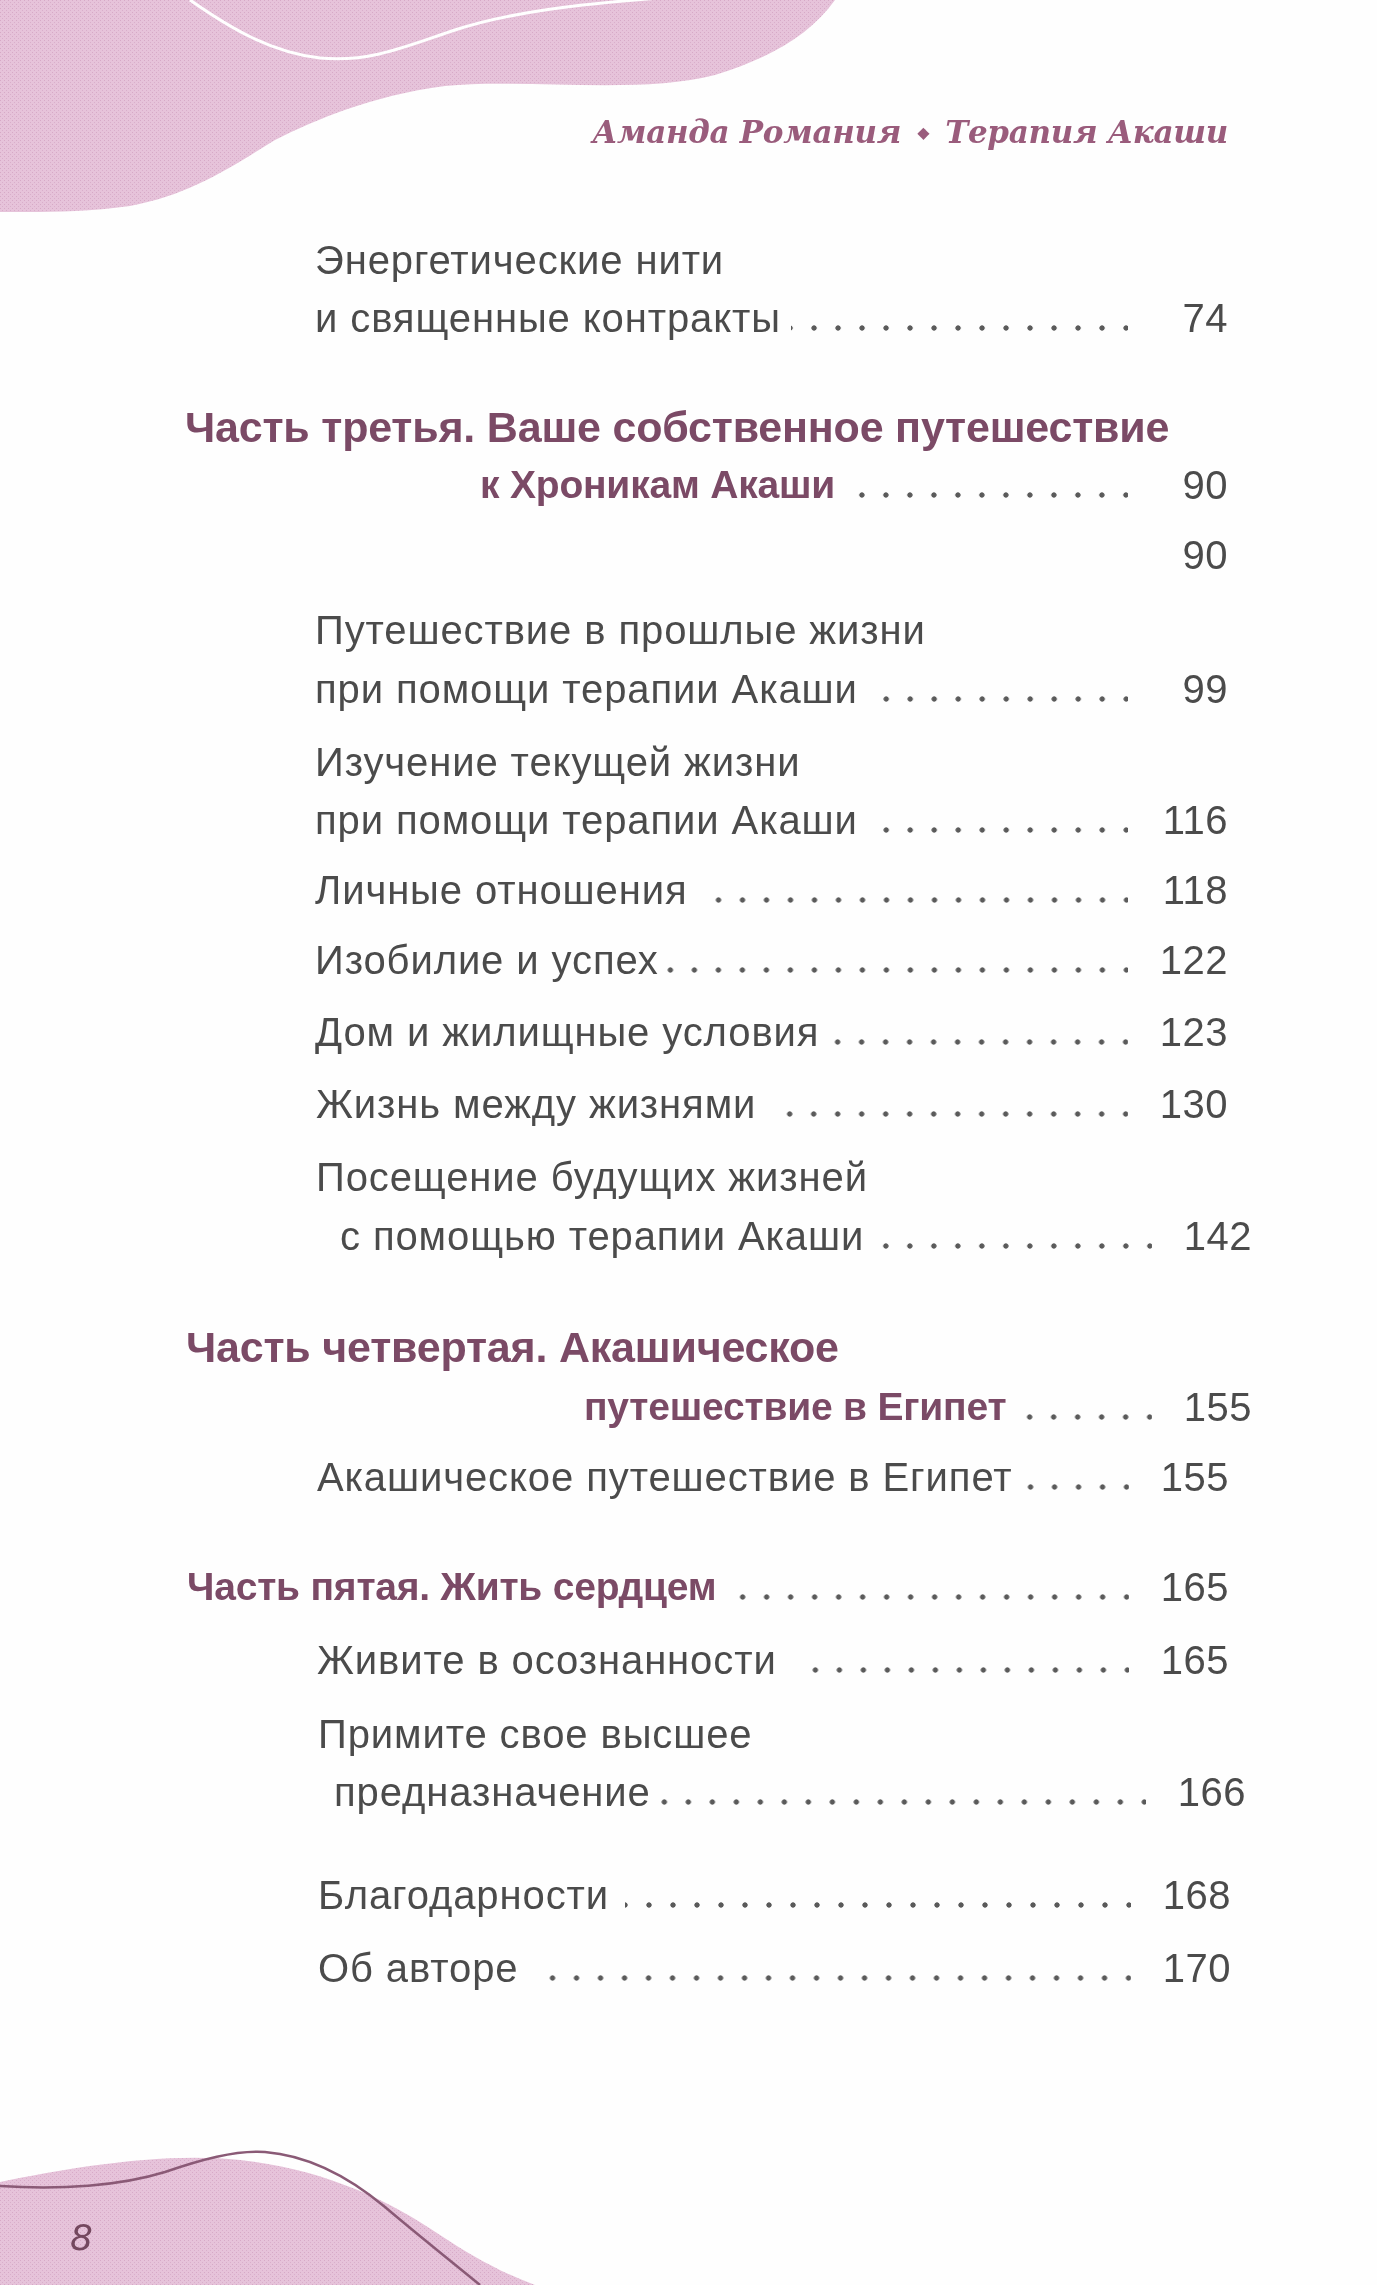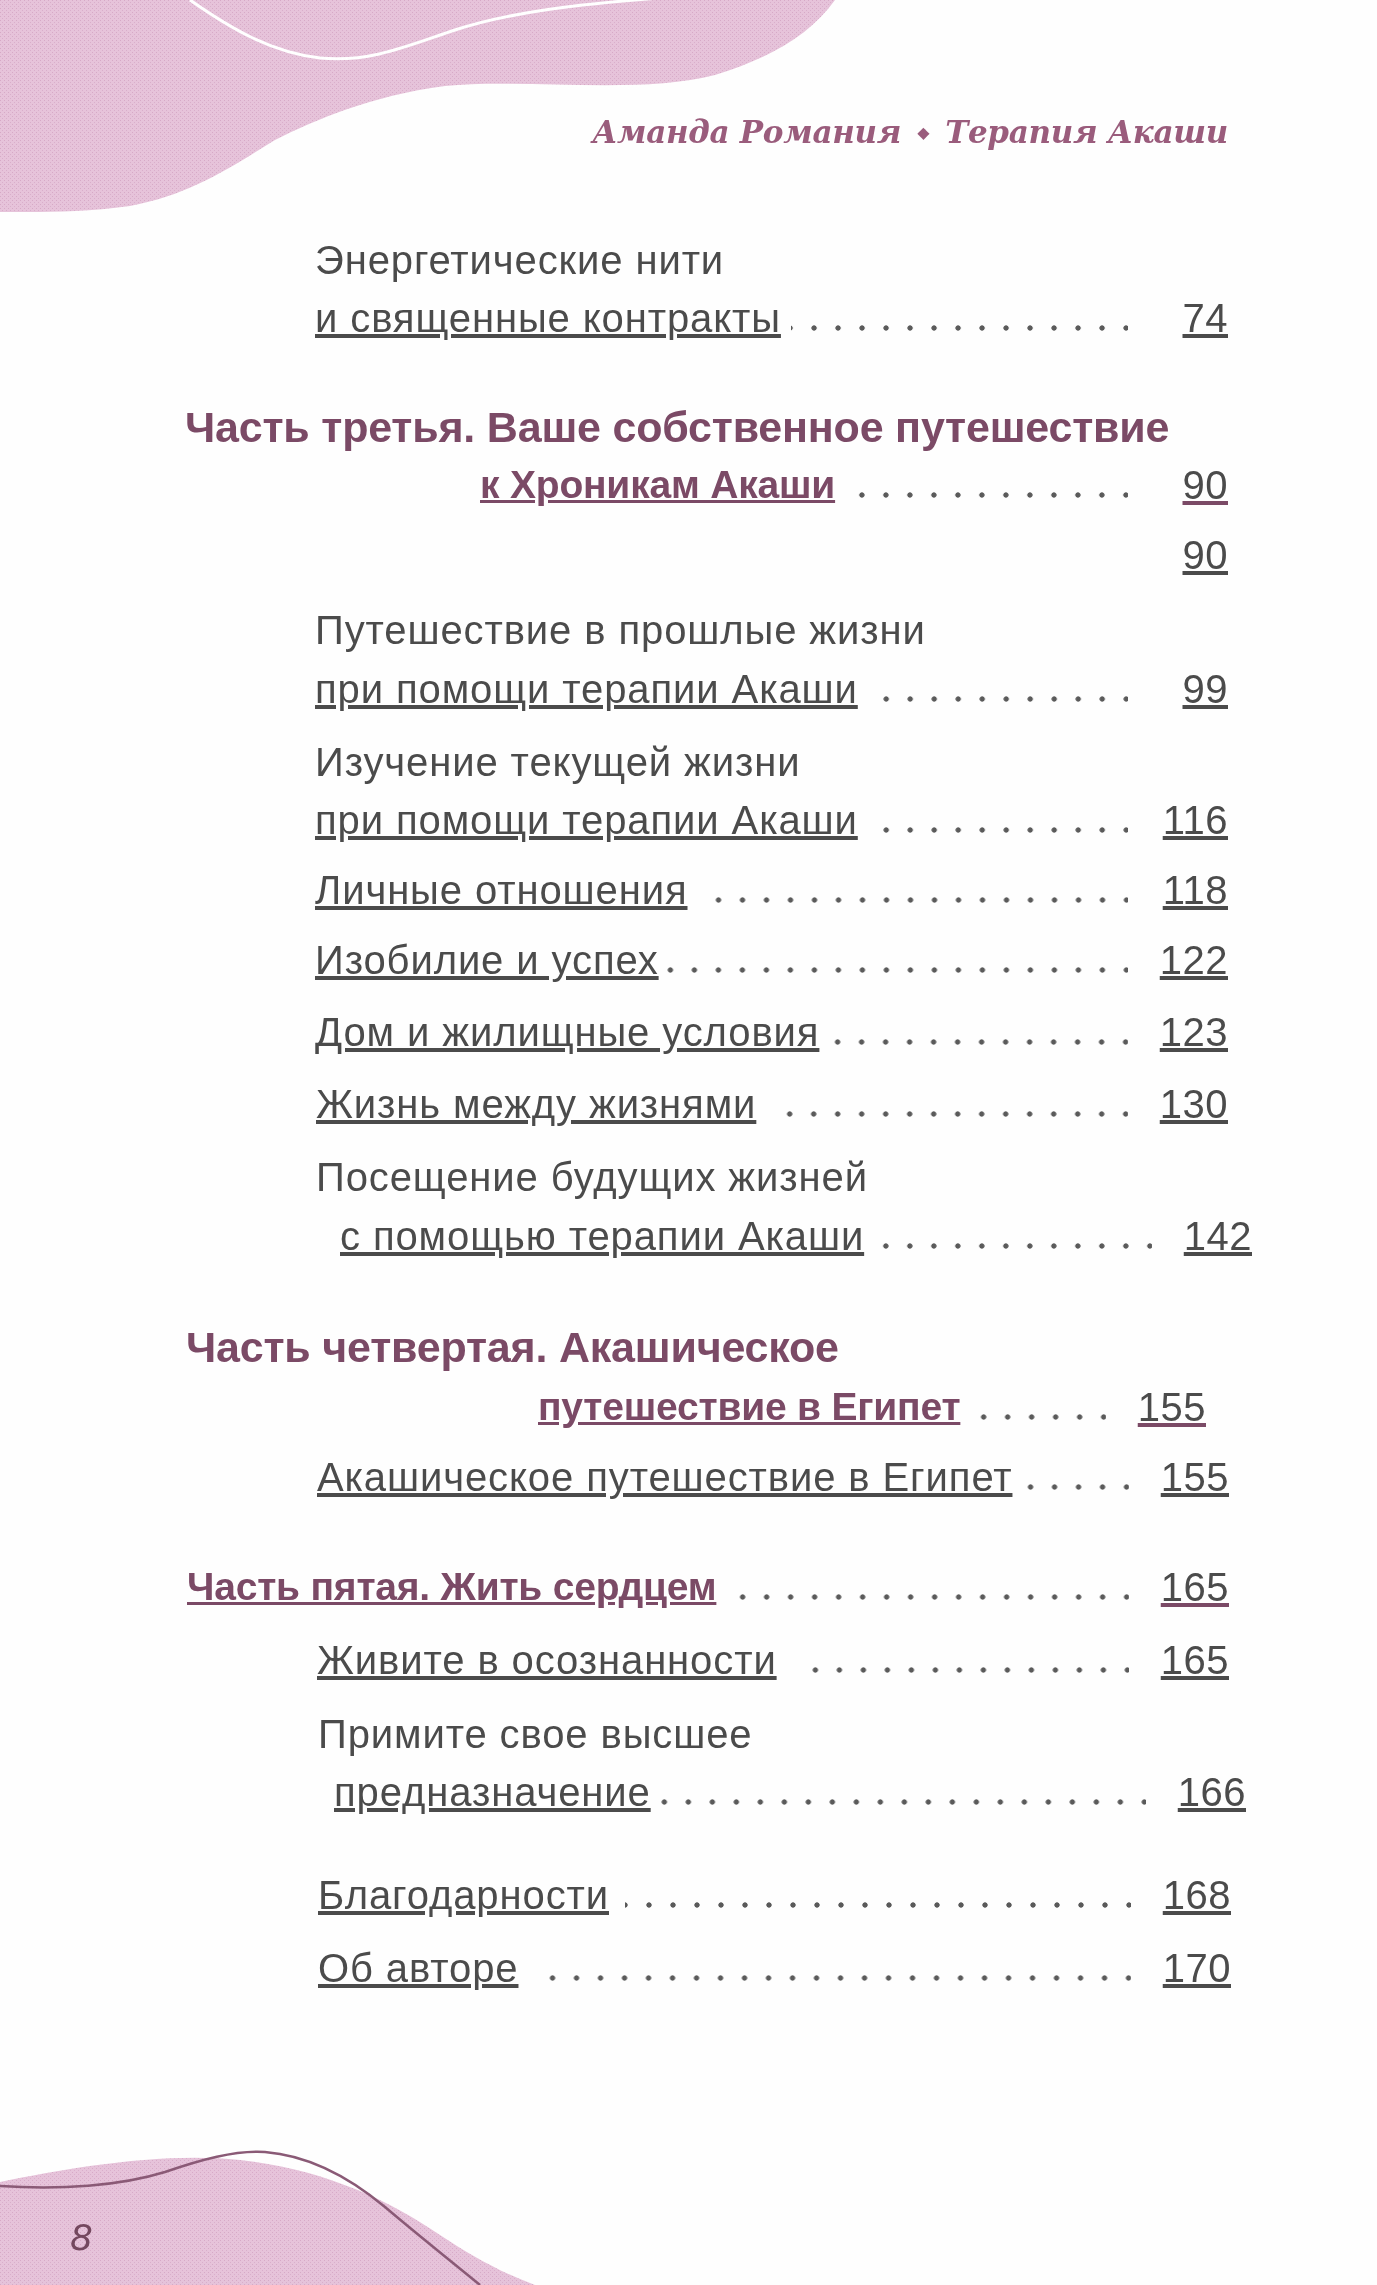--- a/index.html
+++ b/index.html
@@ -8,21 +8,21 @@
   .decor { position:absolute; left:0; top:0; width:1377px; height:2285px; }
   .running-head {
     position:absolute; right:149px; top:110px; height:44px; line-height:44px;
     font-family:"DejaVu Serif", serif; font-style:italic; font-weight:bold;
     font-size:31px; color:#9a5c7c; white-space:nowrap; letter-spacing:-0.3px;
   }
   .running-head .sep { font-size:16px; margin:0 16px; position:relative; top:-5px; font-style:normal; }
   .row {
     position:absolute; display:flex; align-items:flex-start;
     height:46px; line-height:46px; font-size:40px; white-space:nowrap;
-    font-family:"Liberation Sans", sans-serif; color:#4b4b4b; letter-spacing:0.9px;text-decoration:underline;
+    font-family:"Liberation Sans", sans-serif; color:#4b4b4b; letter-spacing:0.9px;
   }
   .row.part { font-weight:bold; color:#7b4a66; letter-spacing:-0.2px; font-size:39px; }
   .row .text { flex:0 0 auto; }
   .row .leader {
     flex:1 1 auto; height:46px; margin-left:10px;
     background-image: radial-gradient(circle at center, #5a5a5a 0, #5a5a5a 2.3px, rgba(90,90,90,0) 3px);
     background-size:24px 6px; background-repeat:repeat-x;
     background-position: right -10px top 30px;
   }
   .row .leader.none { background-image:none; }
@@ -126,21 +126,21 @@
     </div>
 
     <div class="line-only" style="left:316px; top:1154px;">Посещение будущих жизней</div>
     <div class="row" style="left:316px; top:1213px; width:912px;margin-left:24px;">
       <span class="text">с помощью терапии Акаши</span>
       <span class="leader"></span>
       <span class="num">142</span>
     </div>
 
     <div class="line-only part" style="left:186px; top:1324px;">Часть четвертая. Акашическое</div>
-    <div class="row part" style="left:538px; top:1384px; width:668px;">
+    <div class="row part" style="left:584px; top:1384px; width:668px;">
       <span class="text">путешествие в Египет</span>
       <span class="leader" style="margin-left:4px;"></span>
       <span class="num">155</span>
     </div>
 
     <div class="row" style="left:317px; top:1454px; width:912px;">
       <span class="text">Акашическое путешествие в Египет</span>
       <span class="leader" style="margin-left:4px;"></span>
       <span class="num">155</span>
     </div>

